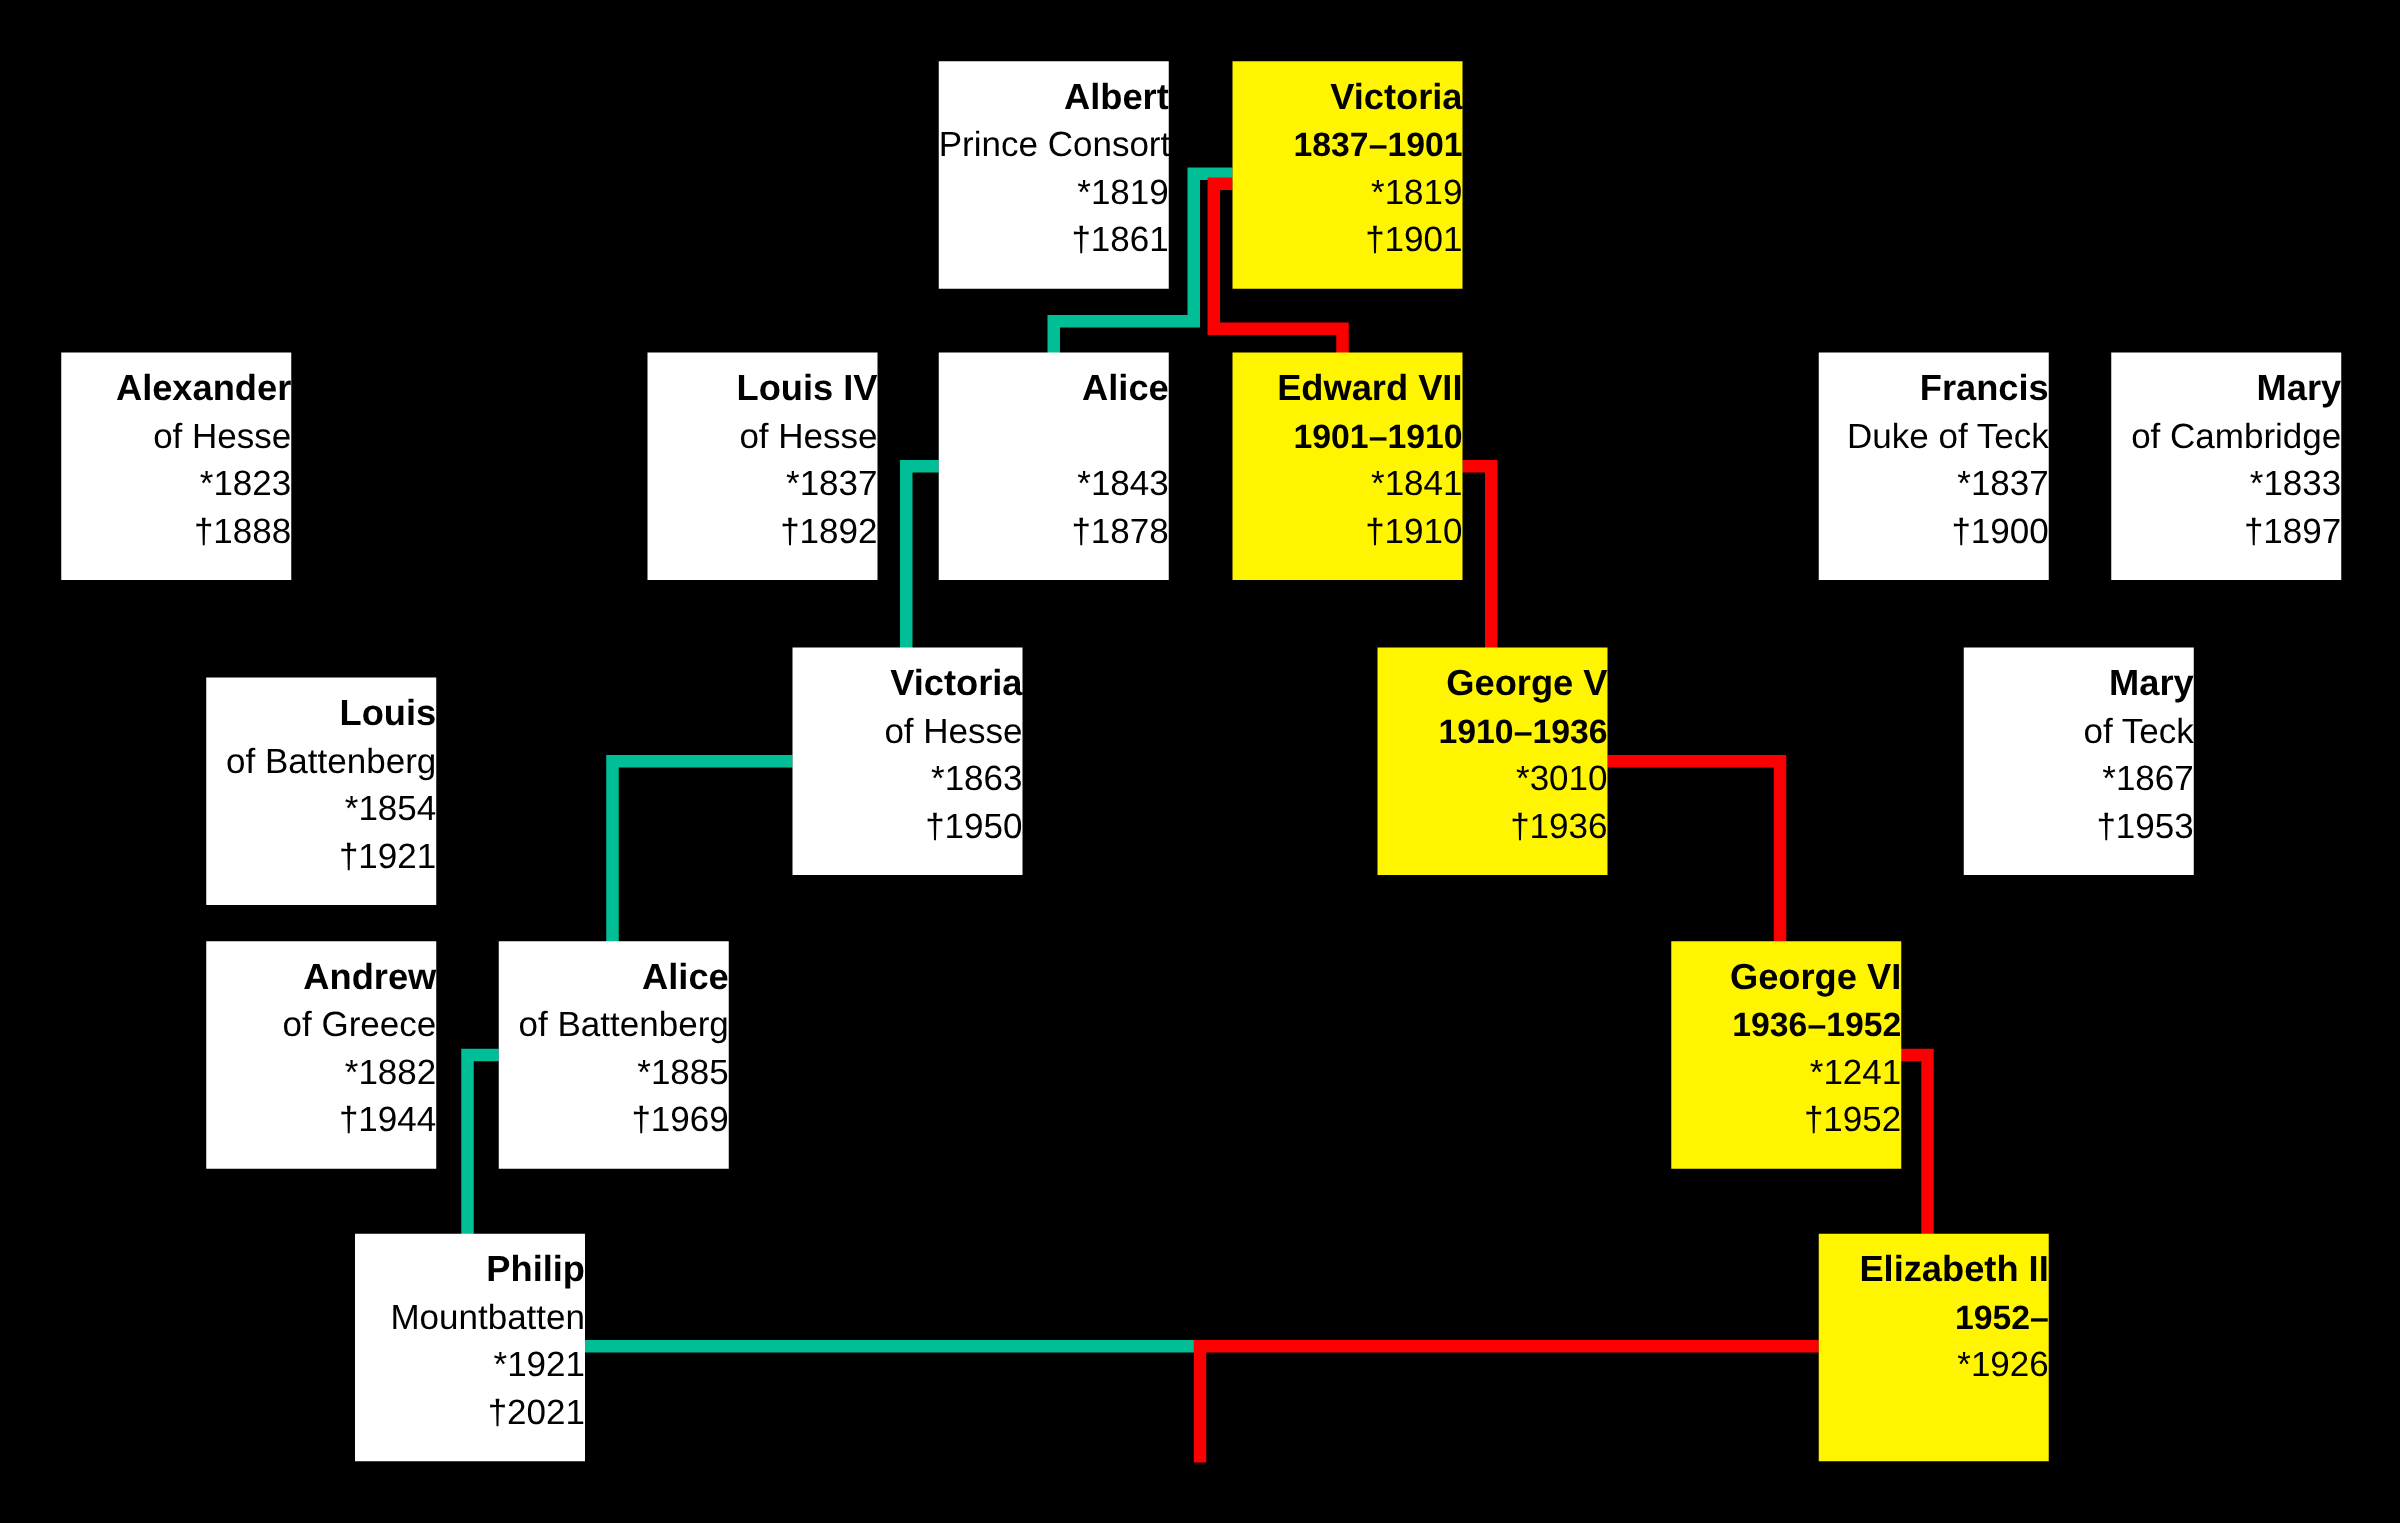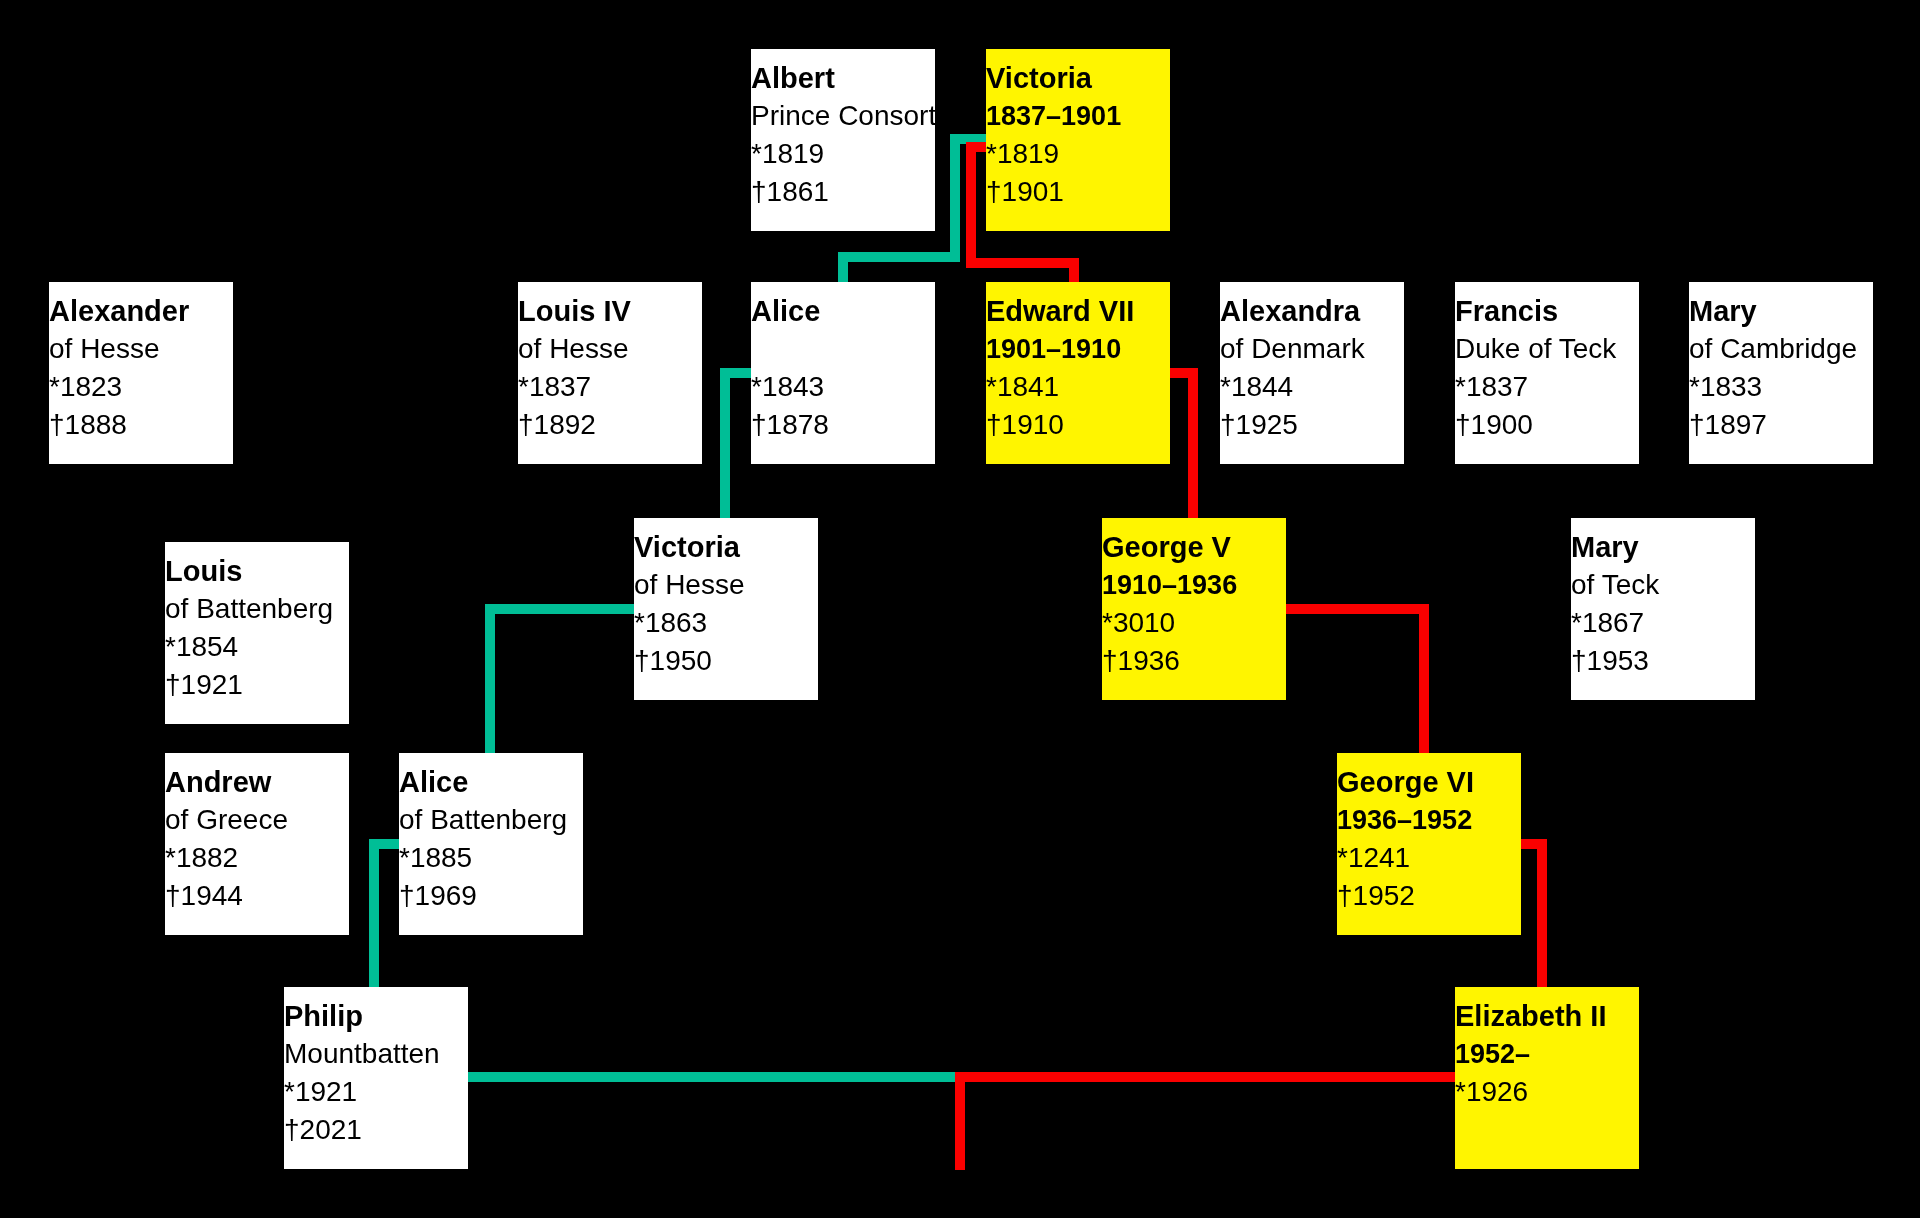--- a/index.html
+++ b/index.html
@@ -7,21 +7,21 @@
     position:relative;width:1920px;height:1218px;overflow:hidden;
     background:var(--background,#000);
     font-family:"Liberation Sans",sans-serif;
   }
   svg.lines{position:absolute;left:0;top:0;z-index:1;}
   path.teal{stroke:var(--line-paternal,#00be96);stroke-width:10;fill:none;}
   path.red{stroke:var(--line-royal,#fa0000);stroke-width:10;fill:none;}
   .pbox{
     position:absolute;width:184px;height:182px;box-sizing:border-box;
     background:var(--box-default,#fff);color:var(--text,#000);
-    z-index:2;text-align:left;padding-top:10px;
+    z-index:2;text-align:right;padding-top:10px;
   }
   .pbox.monarch{background:var(--box-monarch,#fff500);}
   .l{font-size:28px;line-height:38px;height:38px;white-space:nowrap;overflow:visible;}
   .l.name{font-weight:bold;font-size:29px;}
   .monarch .l.sub{font-weight:bold;font-size:27px;}
 </style>
 </head>
 <body>
 
 <div class="stage">
@@ -70,26 +70,20 @@
     <div class="l name">Alice</div>
     <div class="l sub"></div>
     <div class="l">*1843</div>
     <div class="l">†1878</div>
   </div>
   <div class="pbox monarch" style="left:986px;top:282px">
     <div class="l name">Edward VII</div>
     <div class="l sub">1901–1910</div>
     <div class="l">*1841</div>
     <div class="l">†1910</div>
-  </div>
-  <div class="pbox" style="left:1220px;top:282px">
-    <div class="l name">Alexandra</div>
-    <div class="l sub">of Denmark</div>
-    <div class="l">*1844</div>
-    <div class="l">†1925</div>
   </div>
   <div class="pbox" style="left:1455px;top:282px">
     <div class="l name">Francis</div>
     <div class="l sub">Duke of Teck</div>
     <div class="l">*1837</div>
     <div class="l">†1900</div>
   </div>
   <div class="pbox" style="left:1689px;top:282px">
     <div class="l name">Mary</div>
     <div class="l sub">of Cambridge</div>

